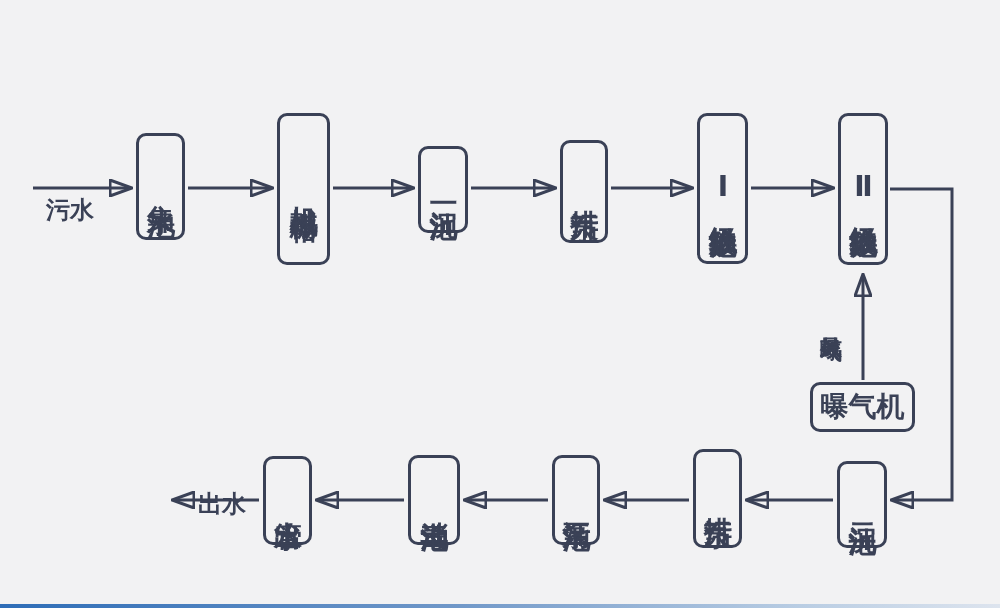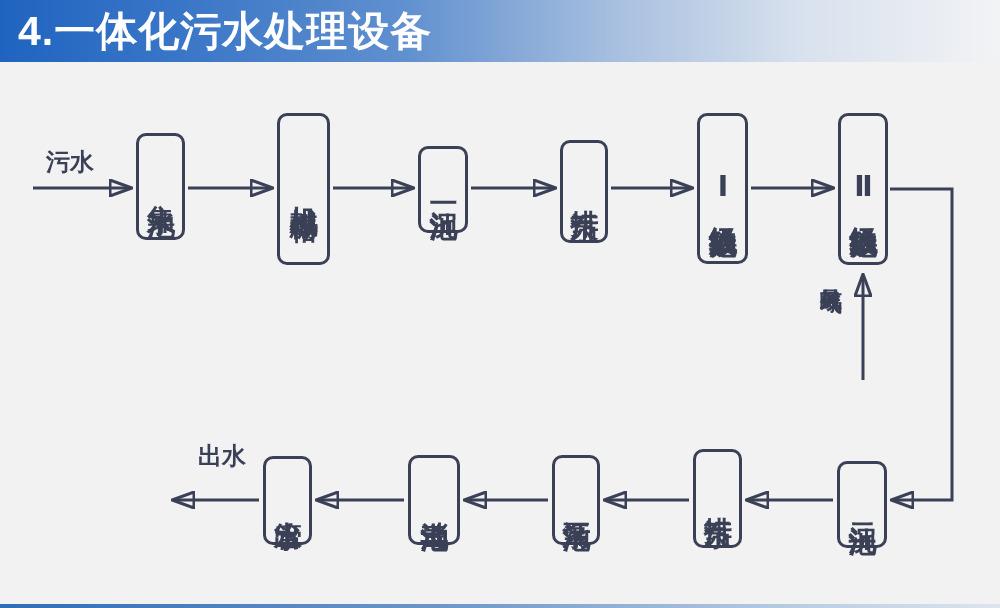--- a/index.html
+++ b/index.html
@@ -47,39 +47,37 @@
     text-orientation:upright;
     line-height:1;
     letter-spacing:3px;
   }
   .flow-label{
     position:absolute;
     color:var(--ink);
     font-size:24px;
     font-weight:600;
     white-space:nowrap;
+    margin-top:48px;
   }
   .flow-label.vert{
     writing-mode:vertical-rl;
     text-orientation:upright;
     line-height:1;
     letter-spacing:1px;
     font-size:22px;
   }
   svg.arrows{position:absolute;left:0;top:0;pointer-events:none;}
   svg.arrows path{stroke:var(--ink);stroke-width:3;fill:none;}
 </style>
 </head>
 <body>
 
 <div class="page">
 
-  <div class="header">
-    <div class="title">4.一体化污水处理设备</div>
-  </div>
 
   <svg class="arrows" width="1000" height="608" viewBox="0 0 1000 608">
     <defs>
       <marker id="ah" markerUnits="userSpaceOnUse" markerWidth="24" markerHeight="18" refX="21" refY="9" orient="auto">
         <path d="M1,1 L23,9 L1,17 Z" fill="#3a4156" stroke="none"></path>
       </marker>
     </defs>
     <path d="M33,188 H130" marker-end="url(#ah)"></path>
     <path d="M188,188 H271" marker-end="url(#ah)"></path>
     <path d="M333,188 H412" marker-end="url(#ah)"></path>
@@ -111,20 +109,23 @@
   <div class="node" style="left:560px;top:140px;width:48px;height:103px;">
     <span class="vtext">排污泵</span>
   </div>
   <div class="node" style="left:697px;top:113px;width:51px;height:151px;">
     <span class="vtext" style="letter-spacing:1px;">Ⅰ级接触池</span>
   </div>
   <div class="node" style="left:838px;top:113px;width:50px;height:152px;">
     <span class="vtext" style="letter-spacing:1px;">Ⅱ级接触池</span>
   </div>
 
+  <div class="node" style="left:810px;top:382px;width:105px;height:50px;">
+    <span>曝气机</span>
+  </div>
 
   <div class="node" style="left:837px;top:461px;width:50px;height:87px;">
     <span class="vtext" style="letter-spacing:1px;">二沉池</span>
   </div>
   <div class="node" style="left:693px;top:449px;width:49px;height:99px;">
     <span class="vtext">排污泵</span>
   </div>
   <div class="node" style="left:552px;top:455px;width:48px;height:90px;">
     <span class="vtext" style="letter-spacing:1px;">污泵池</span>
   </div>

